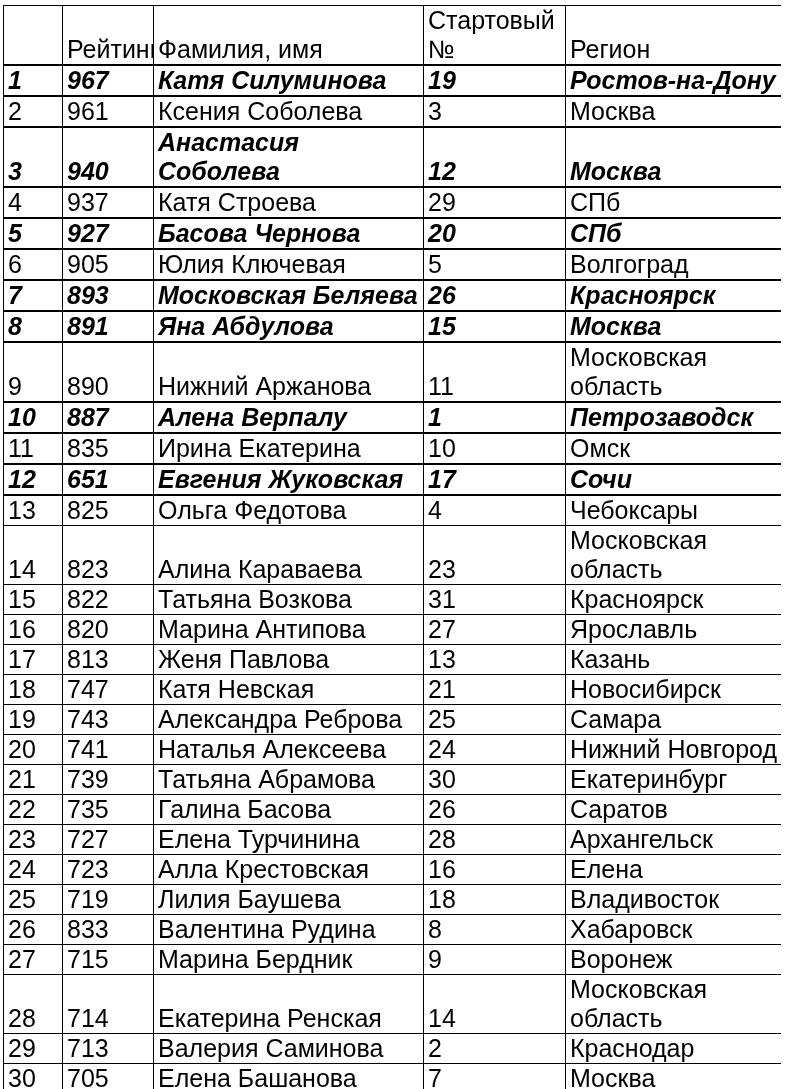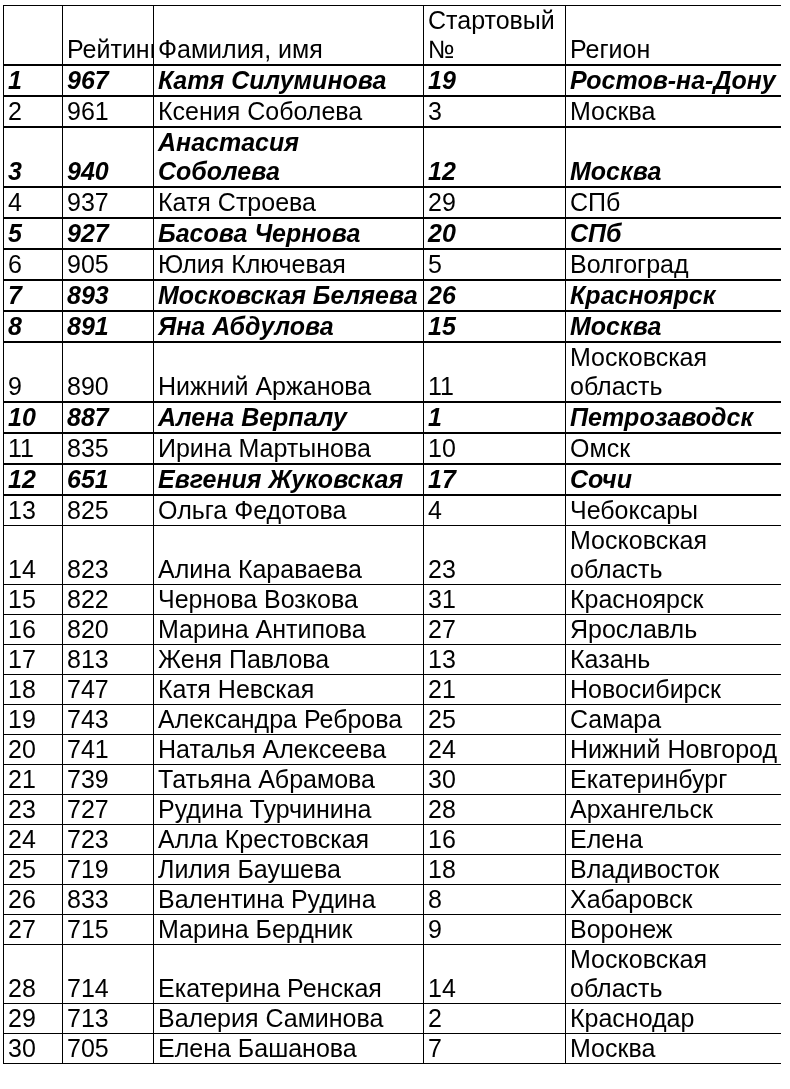--- a/index.html
+++ b/index.html
@@ -132,21 +132,21 @@
       <tr class="hl">
         <td>10</td>
         <td>887</td>
         <td>Алена Верпалу</td>
         <td>1</td>
         <td>Петрозаводск</td>
       </tr>
       <tr>
         <td>11</td>
         <td>835</td>
-        <td>Ирина Мартынова</td>
+        <td>Ирина Екатерина</td>
         <td>10</td>
         <td>Омск</td>
       </tr>
       <tr class="hl">
         <td>12</td>
         <td>651</td>
         <td>Евгения Жуковская</td>
         <td>17</td>
         <td>Сочи</td>
       </tr>
@@ -161,21 +161,21 @@
         <td>14</td>
         <td>823</td>
         <td>Алина Караваева</td>
         <td>23</td>
         <td>Московская
 область</td>
       </tr>
       <tr>
         <td>15</td>
         <td>822</td>
-        <td>Чернова Возкова</td>
+        <td>Татьяна Возкова</td>
         <td>31</td>
         <td>Красноярск</td>
       </tr>
       <tr>
         <td>16</td>
         <td>820</td>
         <td>Марина Антипова</td>
         <td>27</td>
         <td>Ярославль</td>
       </tr>
@@ -208,23 +208,30 @@
         <td>Нижний Новгород</td>
       </tr>
       <tr>
         <td>21</td>
         <td>739</td>
         <td>Татьяна Абрамова</td>
         <td>30</td>
         <td>Екатеринбург</td>
       </tr>
       <tr>
+        <td>22</td>
+        <td>735</td>
+        <td>Галина Басова</td>
+        <td>26</td>
+        <td>Саратов</td>
+      </tr>
+      <tr>
         <td>23</td>
         <td>727</td>
-        <td>Рудина Турчинина</td>
+        <td>Елена Турчинина</td>
         <td>28</td>
         <td>Архангельск</td>
       </tr>
       <tr>
         <td>24</td>
         <td>723</td>
         <td>Алла Крестовская</td>
         <td>16</td>
         <td>Елена</td>
       </tr>

